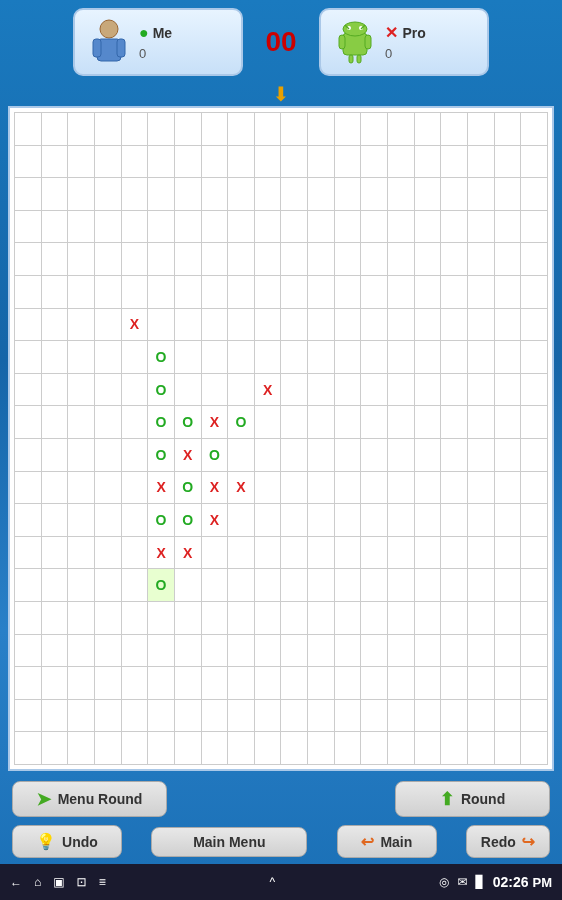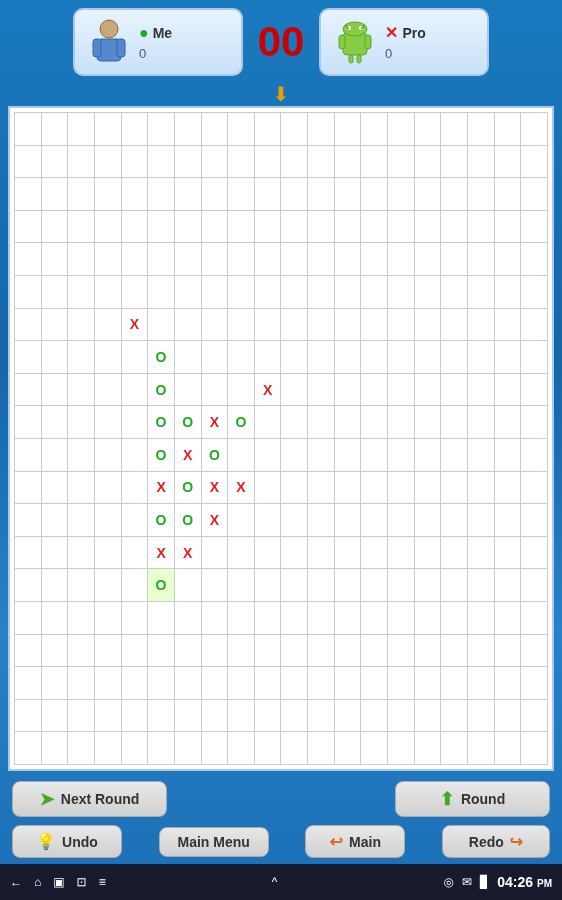--- a/index.html
+++ b/index.html
@@ -39,21 +39,21 @@
       height: 50px;
       display: flex;
       align-items: center;
       justify-content: center;
     }
     .avatar svg { width: 40px; height: 46px; }
     .player-info { display: flex; flex-direction: column; align-items: flex-start; gap: 4px; }
     .player-name { font-size: 14px; font-weight: bold; color: #333; display: flex; align-items: center; gap: 4px; }
     .player-score { font-size: 13px; color: #555; }
     .score-center {
-      font-size: 42px;
+      font-size: 28px;
       font-weight: bold;
       color: #cc0000;
       width: 60px;
       text-align: center;
     }
     .marker-o { color: #22aa22; font-size: 16px; font-weight: bold; }
     .marker-x { color: #dd2222; font-size: 16px; font-weight: bold; }
 
     
     .turn-arrow {
@@ -125,23 +125,23 @@
       display: flex;
       align-items: center;
       gap: 6px;
       cursor: pointer;
       min-width: 80px;
       justify-content: center;
     }
     .btn-next { width: 155px; }
     .btn-submit { width: 155px; }
     .btn-hint { width: 110px; }
-    .btn-mainmenu { width: 110px; }
+    .btn-mainmenu { width: 156px; }
     .btn-undo { width: 100px; }
-    .btn-redo { width: 108px; }
+    .btn-redo { width: 84px; }
     .icon-green-arrow { color: #44aa22; font-size: 18px; }
     .icon-up-arrow { color: #44aa22; font-size: 18px; }
     .icon-bulb { color: #ddcc00; font-size: 16px; }
     .icon-undo { color: #e06820; font-size: 16px; }
     .icon-redo { color: #e06820; font-size: 16px; }
 
     
     .status-bar {
       width: 100%;
       height: 36px;
@@ -657,21 +657,21 @@
       <div class="cell"></div>
       <div class="cell"></div>
       <div class="cell"></div>
     </div>
 </div>
 
 <div class="bottom-area">
   <div class="btn-row">
     <button class="btn btn-next">
       <span class="icon-green-arrow">➤</span>
-      <span>Next Round</span>
+      <span>Menu Round</span>
     </button>
     <button class="btn btn-submit">
       <span class="icon-up-arrow">⬆</span>
       <span>Round</span>
     </button>
   </div>
   <div class="btn-row">
     <button class="btn btn-hint">
       <span class="icon-bulb">💡</span>
       <span>Undo</span>
@@ -697,17 +697,17 @@
     <span>▣</span>
     <span>⊡</span>
     <span>≡</span>
   </div>
   <div>^</div>
   <div class="status-right">
     <span>◎</span>
     <span>✉</span>
     <span>▊</span>
     <span class="status-time">
-      <span>04:26</span>
-      <span style="font-size:10px">PM</span>
+      <span>02:26</span>
+      <span style="font-size:13px">PM</span>
     </span>
   </div>
 </div>
 
 </body></html>

